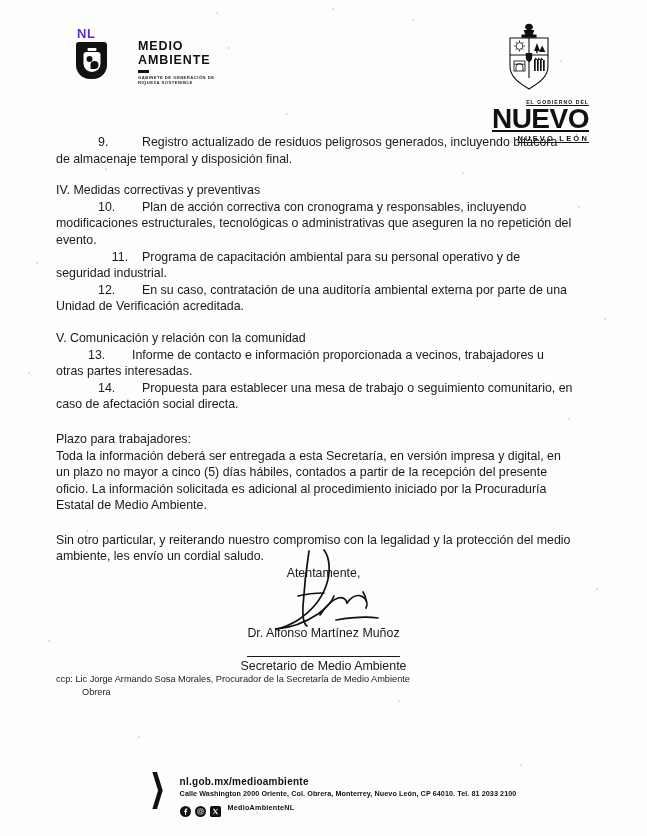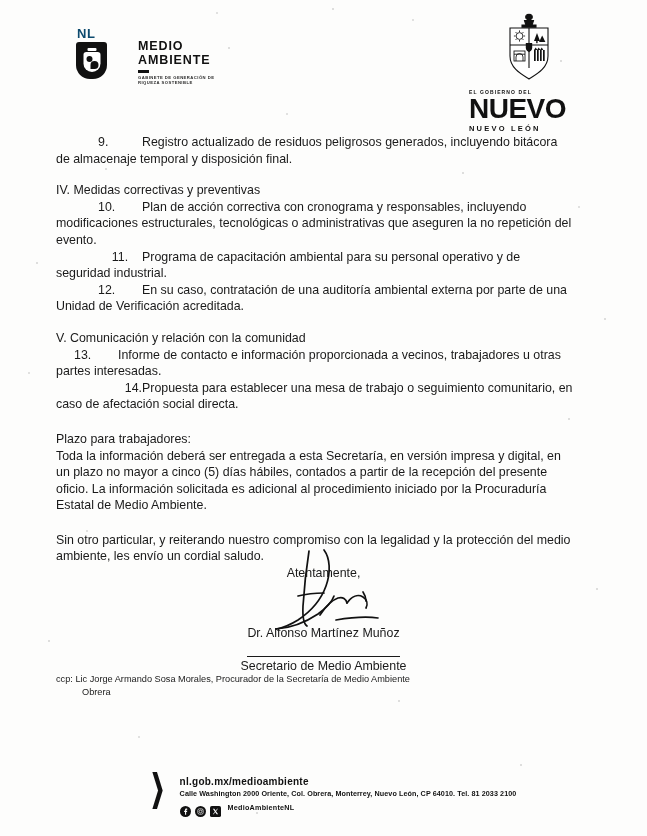--- a/index.html
+++ b/index.html
@@ -43,21 +43,21 @@
   }
   .nl-mark {
     position: relative;
     width: 42px;
   }
   .nl-text {
     font-weight: bold;
     font-size: 13px;
     letter-spacing: .5px;
     line-height: 12px;
-    color: #0c4a6e;
+    color: #6d28d9;
     margin-left: 1px;
   }
   .nl-shield {
     margin-top: 2px;
     width: 31px;
     height: 37px;
     background: #111;
     border-radius: 3px 3px 14px 14px;
     position: relative;
   }
@@ -124,23 +124,24 @@
     font-weight: bold;
     letter-spacing: .45px;
     line-height: 5.4px;
     color: #2a2a2a;
     max-width: 96px;
   }
 
   .brand-right {
     position: absolute;
     right: 58px;
-    top: 12px;
+    top: 22px;
     width: 120px;
-    text-align: left;
+    text-align: right;
+    text-decoration: underline;
   }
   .crest {
     margin: 0 auto;
     width: 54px;
   }
   .gob-small {
     margin-top: 3px;
     font-size: 5px;
     font-weight: bold;
     letter-spacing: 1.1px;
@@ -393,25 +394,25 @@
 
     <p class="para">
       <span class="num" style="margin-left:42px;">12.</span><span>En su caso, contratación de una auditoría ambiental externa por parte de una Unidad de Verificación acreditada.</span>
     </p>
 
     <div class="gap-md"></div>
 
     <p class="sect-head">V. Comunicación y relación con la comunidad</p>
 
     <p class="para">
-      <span class="num" style="margin-left:18px;">13.</span><span>Informe de contacto e información proporcionada a vecinos, trabajadores u otras partes interesadas.</span>
-    </p>
-
-    <p class="para">
-      <span class="num" style="margin-left:42px;text-align:right;">14.</span><span>Propuesta para establecer una mesa de trabajo o seguimiento comunitario, en caso de afectación social directa.</span>
+      <span class="num" style="margin-left:32px;">13.</span><span>Informe de contacto e información proporcionada a vecinos, trabajadores u otras partes interesadas.</span>
+    </p>
+
+    <p class="para">
+      <span class="num" style="margin-left:42px;">14.</span><span>Propuesta para establecer una mesa de trabajo o seguimiento comunitario, en caso de afectación social directa.</span>
     </p>
 
     <div class="gap-lg"></div>
 
     <p class="sect-head">Plazo para trabajadores:</p>
     <p class="para">Toda la información deberá ser entregada a esta Secretaría, en versión impresa y digital, en un plazo no mayor a cinco (5) días hábiles, contados a partir de la recepción del presente oficio. La información solicitada es adicional al procedimiento iniciado por la Procuraduría Estatal  de Medio Ambiente.</p>
 
     <div class="gap-lg"></div>
 
     <p class="para">Sin otro particular, y reiterando nuestro compromiso con la legalidad y la protección del medio ambiente, les envío un cordial saludo.</p>

